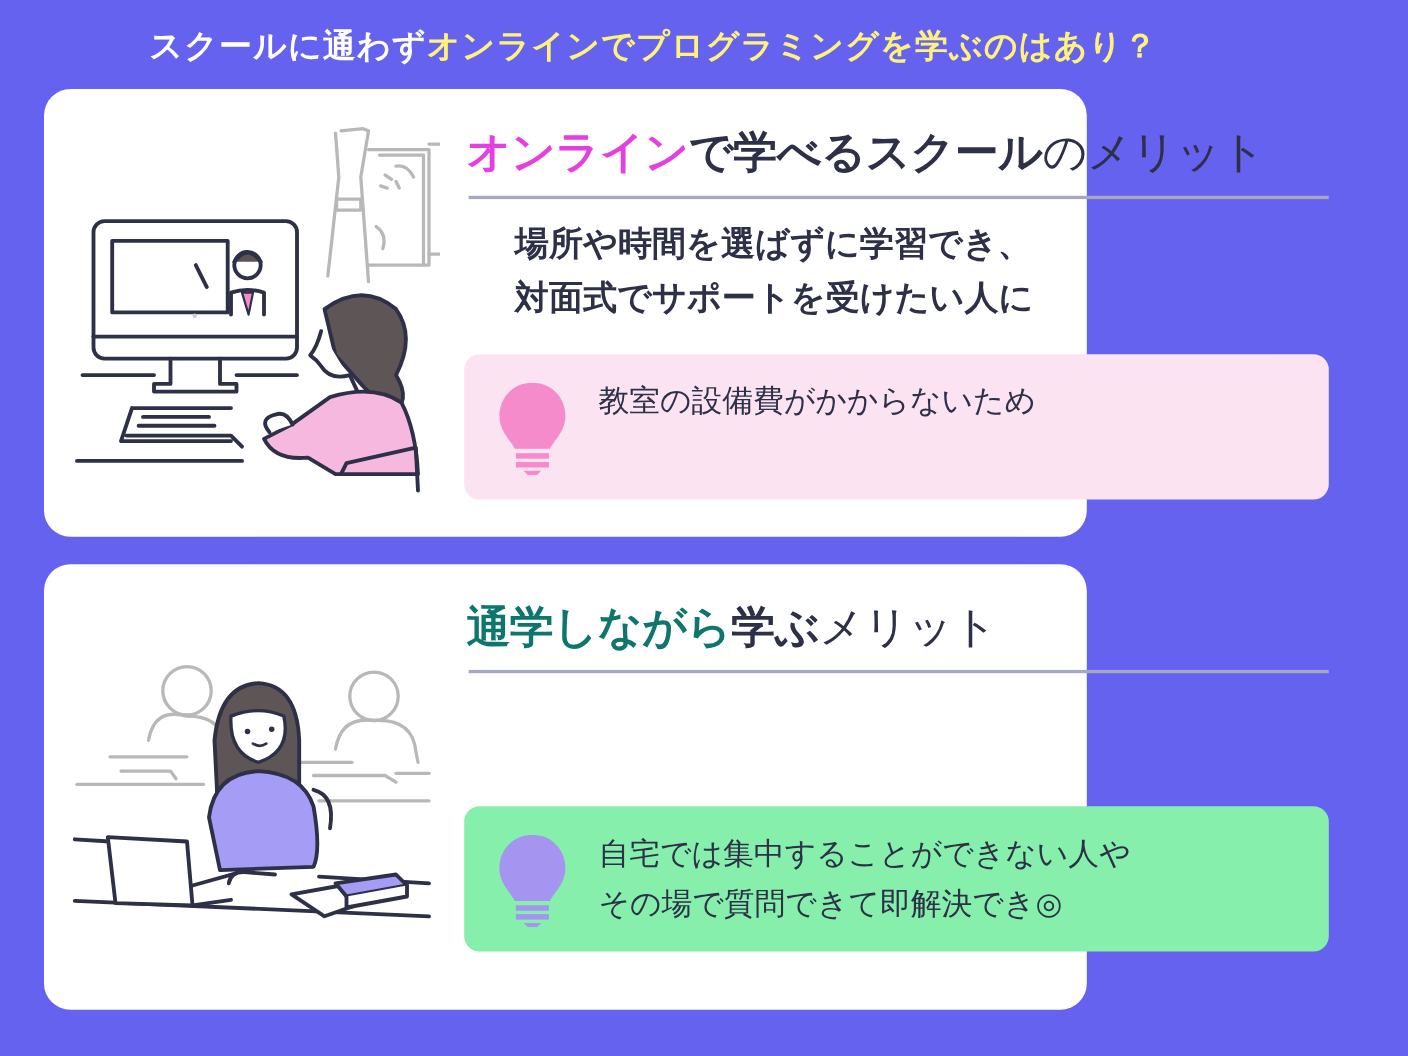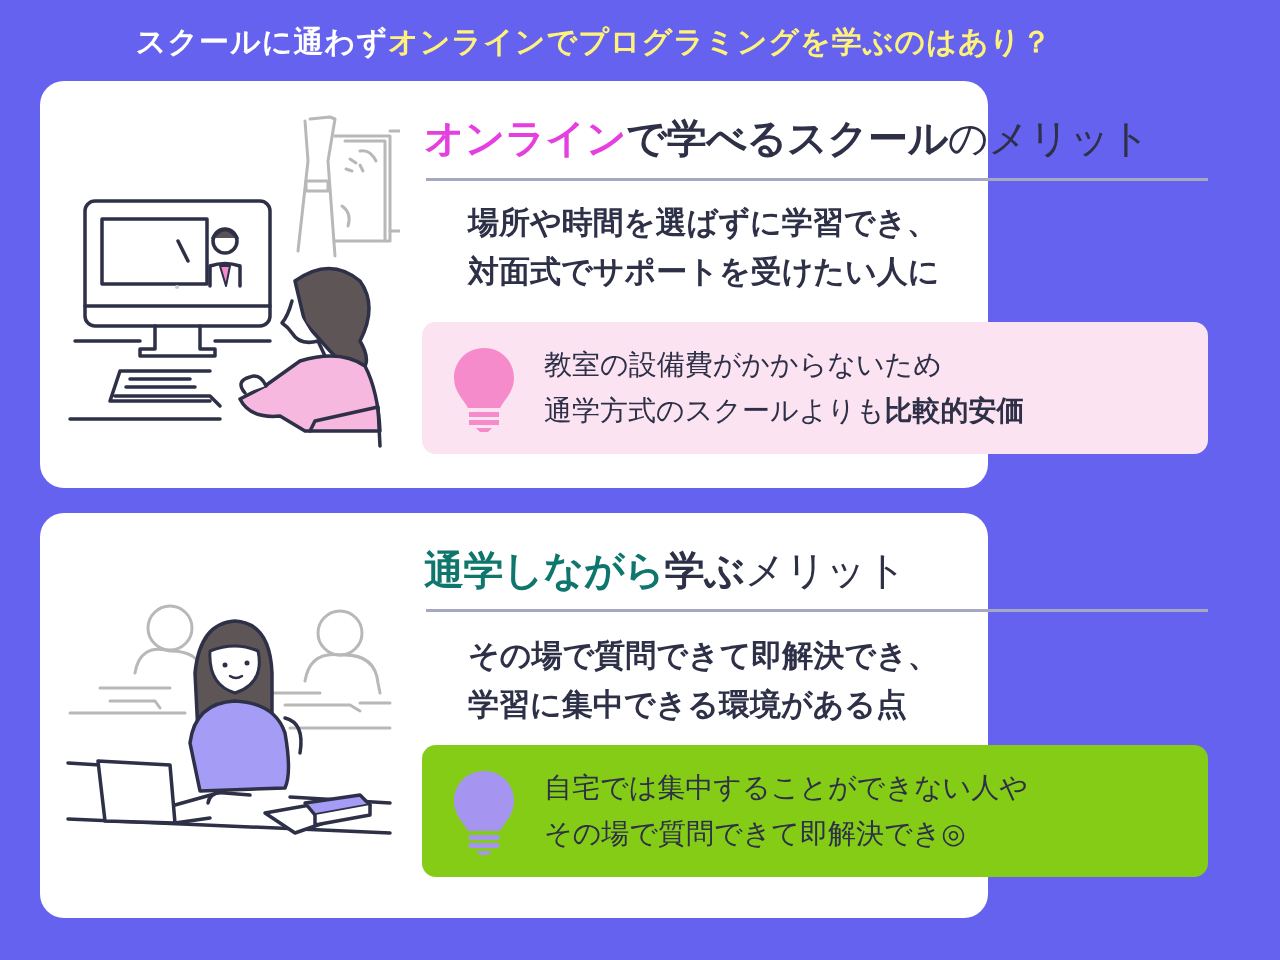--- a/index.html
+++ b/index.html
@@ -17,21 +17,21 @@
   .heading .blue{color:#0f766e;}
   .heading .thin{font-weight:normal;}
   .rule{position:absolute;left:386px;width:782px;height:3px;background:#a4a8c0;}
   .card1 .rule{top:97px;}
   .card2 .rule{top:96px;}
   .body-text{position:absolute;left:384px;font-size:31px;line-height:49px;color:#2d3047;font-weight:bold;white-space:nowrap;margin-left:44px;}
   .card1 .body-text{top:117px;}
   .card2 .body-text{top:118px;}
   .tip{position:absolute;left:382px;width:786px;height:132px;border-radius:14px;}
   .card1 .tip{top:241px;background:#fbe3f2;}
-  .card2 .tip{top:232px;background:#84cc16;}
+  .card2 .tip{top:220px;background:#86efac;}
   .tip .bulb{position:absolute;left:30px;top:26px;width:64px;height:84px;}
   .tip .tip-text{position:absolute;left:122px;top:20px;font-size:28px;line-height:46px;color:#2d3047;white-space:nowrap;}
   .tip .tip-text b{font-weight:bold;}
 </style>
 </head>
 <body>
 
 <div class="title">
   <span>スクールに通わず</span><span class="hl">オンラインでプログラミングを学ぶのはあり？</span>
 </div>
@@ -90,21 +90,20 @@
   </div>
   <div class="tip">
     <svg class="bulb" viewBox="0 0 64 84">
       <path d="M32 0 C14 0 2 14 2 30 C2 44 12 52 16 60 L48 60 C52 52 62 44 62 30 C62 14 50 0 32 0 Z" fill="#f58bcb"></path>
       <rect x="17" y="64" width="30" height="5" fill="#f58bcb"></rect>
       <rect x="17" y="72" width="30" height="5" fill="#f58bcb"></rect>
       <path d="M24 80 L40 80 L36 84 L28 84 Z" fill="#f58bcb"></path>
     </svg>
     <div class="tip-text">
       <div>教室の設備費がかからないため</div>
-      <div><span>通学方式のスクールよりも</span><b>比較的安価</b></div>
     </div>
   </div>
 </div>
 
 <div class="card card2">
   <svg class="illus" viewBox="0 0 340 360" fill="none" stroke-linecap="round" stroke-linejoin="round">
     <g stroke="#b8b8b8" stroke-width="3">
       <circle cx="110" cy="95" r="22"></circle>
       <path d="M75 140 Q80 110 110 118 Q140 118 142 140"></path>
       <path d="M40 155 L110 155"></path>
@@ -136,24 +135,20 @@
       <path d="M205 280 L250 272 L275 286 L235 300 Z" fill="#fff"></path>
       <path d="M245 270 L300 262 L310 272 L255 282 Z" fill="#a59cf5"></path>
       <path d="M255 282 L255 292 L310 282 L310 272" fill="#fff"></path>
     </g>
   </svg>
 
   <div class="heading">
     <span class="blue">通学しながら</span><span>学ぶ</span><span class="thin">メリット</span>
   </div>
   <div class="rule"></div>
-  <div class="body-text">
-    <div>その場で質問できて即解決でき、</div>
-    <div>学習に集中できる環境がある点</div>
-  </div>
   <div class="tip">
     <svg class="bulb" viewBox="0 0 64 84">
       <path d="M32 0 C14 0 2 14 2 30 C2 44 12 52 16 60 L48 60 C52 52 62 44 62 30 C62 14 50 0 32 0 Z" fill="#a594f0"></path>
       <rect x="17" y="64" width="30" height="5" fill="#a594f0"></rect>
       <rect x="17" y="72" width="30" height="5" fill="#a594f0"></rect>
       <path d="M24 80 L40 80 L36 84 L28 84 Z" fill="#a594f0"></path>
     </svg>
     <div class="tip-text">
       <div>自宅では集中することができない人や</div>
       <div><span>その場で質問できて即解決でき◎</span><b></b></div>

